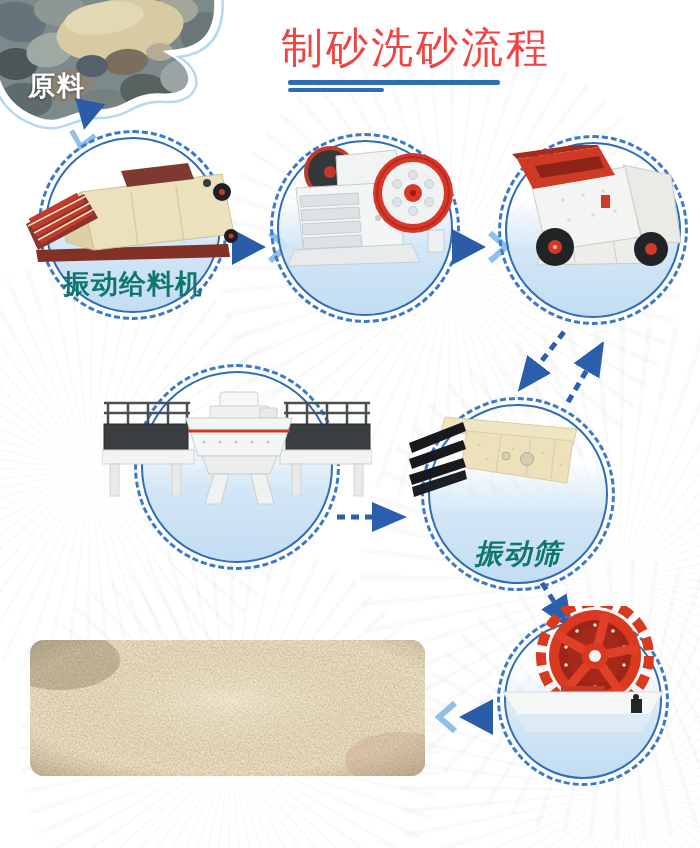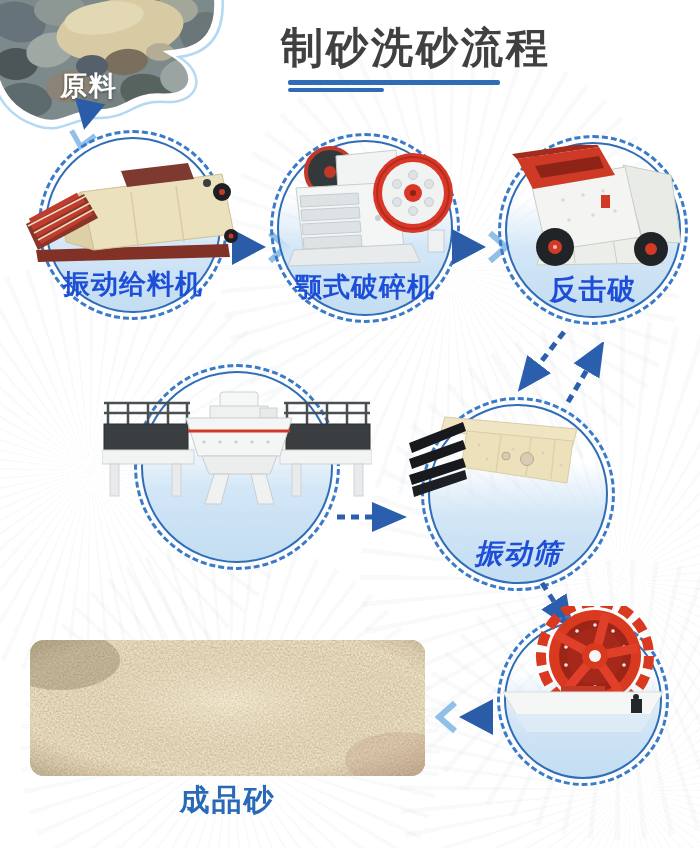--- a/index.html
+++ b/index.html
@@ -4,38 +4,38 @@
 <style>
   html,body{margin:0;padding:0;}
   #stage{
     position:relative;width:700px;height:848px;background:#ffffff;
     overflow:hidden;font-family:"Liberation Sans","DejaVu Sans",sans-serif;
   }
   .burst{position:absolute;border-radius:50%;
     background:repeating-conic-gradient(rgba(150,160,178,0.10) 0deg 1.2deg, rgba(255,255,255,0) 1.2deg 6deg);
     opacity:.55;pointer-events:none;}
   
-  .title{position:absolute;left:281px;top:20px;font-size:42px;font-weight:bold;
-    color:#404040;letter-spacing:3px;white-space:nowrap;}
+  .title{position:absolute;left:281px;top:20px;font-size:42px;font-weight:normal;
+    color:#ef4444;letter-spacing:3px;white-space:nowrap;}
   .uline1{position:absolute;left:288px;top:80px;width:212px;height:5px;background:#2e6cb5;border-radius:2px;}
   .uline2{position:absolute;left:288px;top:88px;width:96px;height:4px;background:#2e6cb5;border-radius:2px;}
   
   .raw{position:absolute;left:0;top:0;width:232px;height:142px;}
-  .raw-label{position:absolute;left:60px;top:68px;font-size:27px;font-weight:bold;color:#ffffff;
+  .raw-label{position:absolute;left:28px;top:68px;font-size:27px;font-weight:bold;color:#ffffff;
     text-shadow:0 1px 3px rgba(0,0,0,.45);letter-spacing:2px;}
   
   .station{position:absolute;}
   .circle{position:absolute;left:0;top:0;border-radius:50%;
     border:3px dashed #3a7ac9;box-sizing:border-box;}
   .circle::before{content:"";position:absolute;inset:4px;border-radius:50%;
     border:2px solid #2f6db6;
     background:linear-gradient(to bottom, rgba(255,255,255,0) 32%, rgba(208,229,246,.95) 62%, #c3ddf2 100%);}
   .machine{position:absolute;z-index:2;}
   .st-label{position:absolute;left:0;width:100%;text-align:center;z-index:3;
-    font-weight:bold;color:#1d4ed8;letter-spacing:1px;}
+    font-weight:bold;color:#0f766e;letter-spacing:1px;}
   
   .arrow{position:absolute;}
   
   .product-photo{position:absolute;left:30px;top:640px;width:395px;height:136px;
     border-radius:14px;overflow:hidden;}
   .product-label{position:absolute;left:30px;top:780px;width:395px;text-align:center;
     font-size:30px;font-weight:bold;color:#2a69b6;letter-spacing:2px;}
 </style>
 </head>
 <body>
@@ -150,21 +150,20 @@
         <circle cx="135" cy="37" r="4.5"></circle>
           <circle cx="151" cy="46" r="4.5"></circle>
         <circle cx="151" cy="64" r="4.5"></circle>
           <circle cx="135" cy="73" r="4.5"></circle>
         <circle cx="119" cy="64" r="4.5"></circle>
           <circle cx="119" cy="46" r="4.5"></circle>
       </g>
       <circle cx="135" cy="55" r="9" fill="#d93728"></circle>
         <circle cx="135" cy="55" r="3" fill="#8e1f14"></circle>
     </svg>
-    <div class="st-label" style="top:136px;font-size:27px;">颚式破碎机</div>
   </div>
 
   <div class="arrow" style="left:452px;top:228px;">
     <svg width="58" height="38" viewBox="0 0 58 38">
       <polygon points="0,1 34,19 0,37" fill="#2b5ca8"></polygon>
       <polyline points="38,5 54,19 38,33" fill="none" stroke="#90bfe8" stroke-width="6"></polyline>
     </svg>
   </div>
 
   <div class="station" style="left:498px;top:135px;width:190px;height:190px;">
@@ -186,21 +185,20 @@
       <polygon points="14,14 96,2 112,30 30,44" fill="#cf3a27"></polygon>
       <polygon points="14,14 96,2 92,-3 9,9" fill="#a52c1c"></polygon>
       <polygon points="32,21 96,11 101,23 38,33" fill="#8e2418"></polygon>
       <rect x="98" y="50" width="9" height="13" fill="#cf3a27"></rect>
       <circle cx="52" cy="102" r="19" fill="#202427"></circle>
         <circle cx="52" cy="102" r="7" fill="#d23a28"></circle>
       <circle cx="52" cy="102" r="2" fill="#f0c0b8"></circle>
       <circle cx="148" cy="104" r="17" fill="#202427"></circle>
         <circle cx="148" cy="104" r="6" fill="#d23a28"></circle>
     </svg>
-    <div class="st-label" style="top:136px;font-size:28px;">反击破</div>
   </div>
 
   <svg class="arrow" style="left:512px;top:328px;" width="62" height="70" viewBox="0 0 62 70">
     <defs>
         <marker id="ah1" markerWidth="7" markerHeight="7" refX="3" refY="3" orient="auto">
       <polygon points="0,0 7,3 0,6" fill="#2b5fae"></polygon>
         </marker>
       </defs>
     <line x1="52" y1="4" x2="18" y2="48" stroke="#2b5fae" stroke-width="5" stroke-dasharray="8 6" marker-end="url(#ah1)"></line>
   </svg>
@@ -362,15 +360,14 @@
           <stop offset="100%" stop-color="rgba(95,75,45,0.35)"></stop>
         </radialGradient>
       </defs>
       <rect width="395" height="136" fill="#cfc09a"></rect>
       <rect width="395" height="136" filter="url(#sandf)"></rect>
       <rect width="395" height="136" fill="url(#shade)"></rect>
       <ellipse cx="30" cy="20" rx="60" ry="30" fill="rgba(110,95,70,0.30)"></ellipse>
       <ellipse cx="370" cy="120" rx="55" ry="28" fill="rgba(190,150,130,0.30)"></ellipse>
     </svg>
   </div>
-  <div class="product-label">成品砂</div>
 
 </div>
 
 </body></html>

